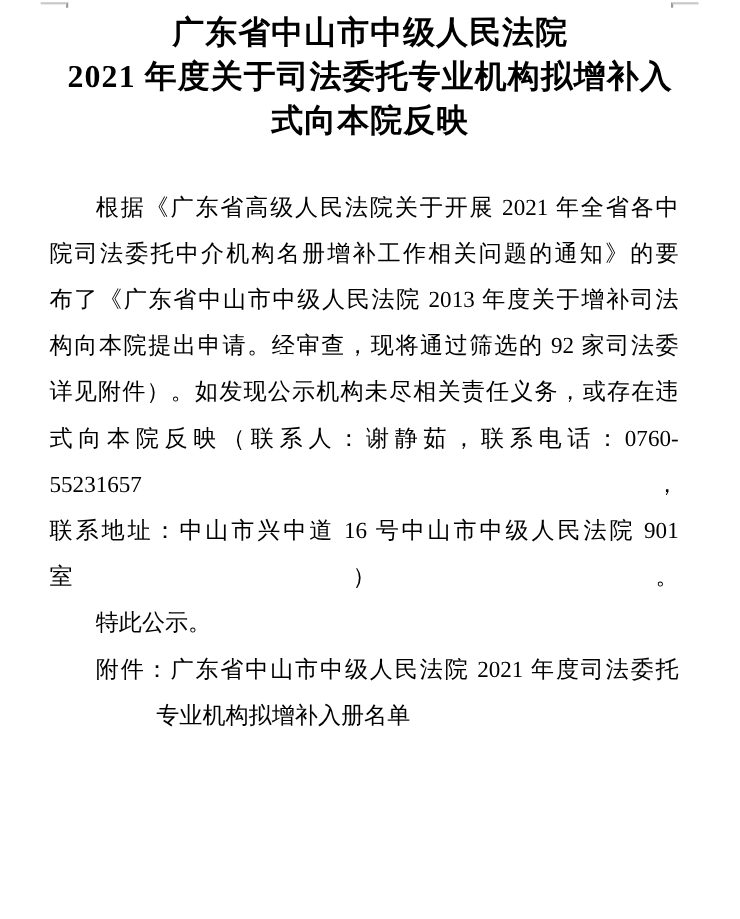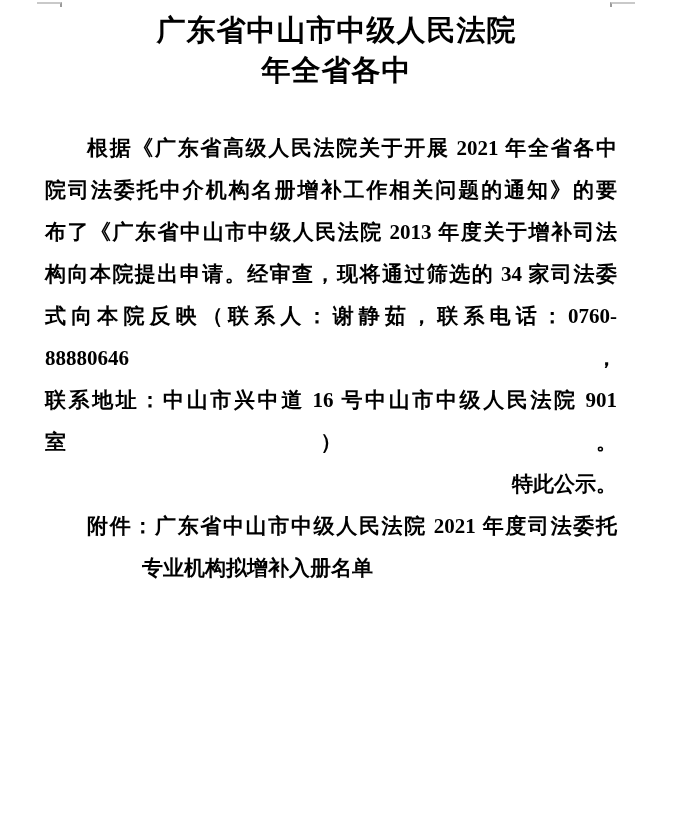--- a/index.html
+++ b/index.html
@@ -24,49 +24,51 @@
     font-weight: bold;
     font-size: 29px;
     line-height: 40px;
     letter-spacing: 1px;
   }
   .doc-body {
     margin: 37px 56px 0 45px;
     font-size: 21px;
     line-height: 42px;
   }
-  .line { min-height: 42px; white-space: nowrap; font-weight: bold; }
+  .line { min-height: 42px; white-space: nowrap; }
   .just {
     white-space: normal;
     text-align: justify;
     text-align-last: justify;
     text-justify: inter-character;
   }
-  .indent-2 { padding-left: 42px; text-align: right; }
+  .indent-2 { padding-left: 42px; }
   .indent-hang { padding-left: 97px; }
 </style>
 </head>
 <body>
 
 <div class="page">
 
   <div class="crop-mark crop-left"></div>
   <div class="crop-mark crop-right"></div>
 
   <div class="doc-title">
     <div class="title-line">广东省中山市中级人民法院</div>
-    <div class="title-line">年全省各中</div>
+    <div class="title-line">2021 年度关于司法委托专业机构拟增补入</div>
+    <div class="title-line">式向本院反映</div>
   </div>
 
   <div class="doc-body">
     <div class="line just indent-2">根据《广东省高级人民法院关于开展 2021 年全省各中</div>
     <div class="line just">院司法委托中介机构名册增补工作相关问题的通知》的要</div>
     <div class="line just">布了《广东省中山市中级人民法院 2013 年度关于增补司法</div>
-    <div class="line just">构向本院提出申请。经审查，现将通过筛选的 34 家司法委</div>
-    <div class="line just">式向本院反映（联系人：谢静茹，联系电话：0760-88880646，</div>
+    <div class="line just">构向本院提出申请。经审查，现将通过筛选的 92 家司法委</div>
+    <div class="line just">详见附件）。如发现公示机构未尽相关责任义务，或存在违</div>
+    <div class="line just">式向本院反映（联系人：谢静茹，联系电话：0760-55231657，</div>
     <div class="line just">联系地址：中山市兴中道 16 号中山市中级人民法院 901 室）。</div>
     <div class="line indent-2">特此公示。</div>
     <div class="line just indent-2">附件：广东省中山市中级人民法院 2021 年度司法委托</div>
     <div class="line indent-hang">专业机构拟增补入册名单</div>
 
   </div>
 
 </div>
 
 </body></html>

